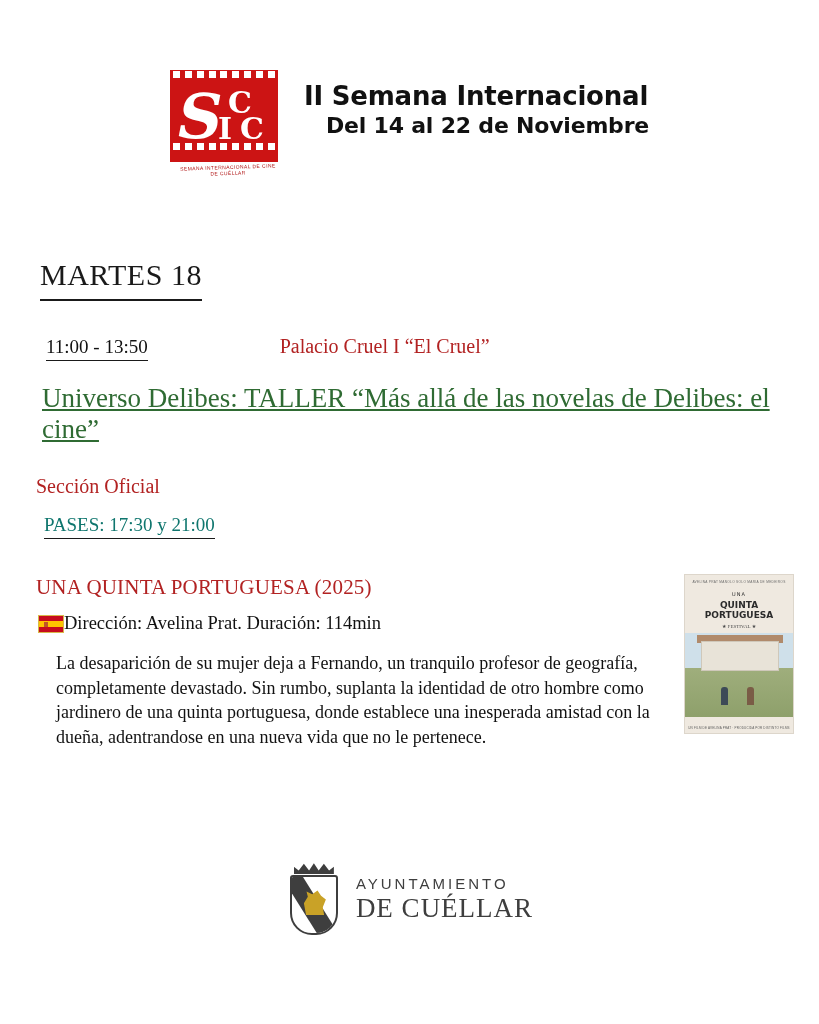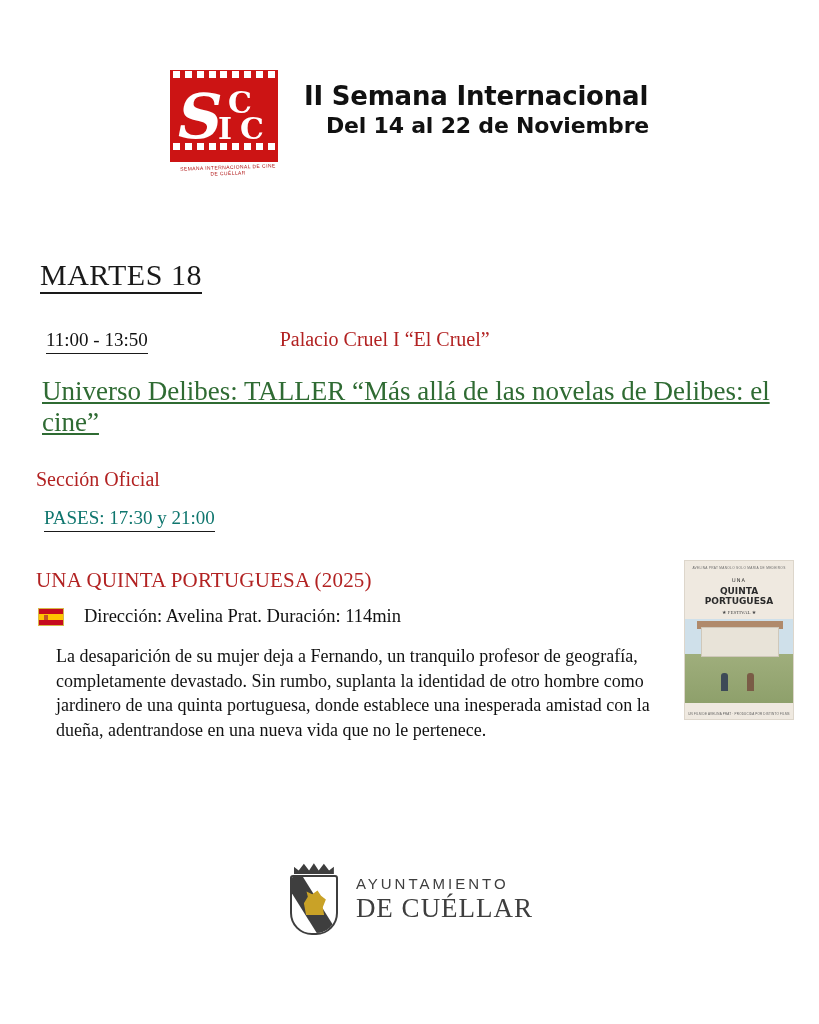--- a/index.html
+++ b/index.html
@@ -131,21 +131,21 @@
 
   
   .day-heading {
     margin: 88px 0 0 40px;
     font-family: "Liberation Serif", serif;
     font-size: 30px;
     font-weight: normal;
     letter-spacing: 0.5px;
     display: inline-block;
     border-bottom: 2px solid #1a1a1a;
-    padding-bottom: 0;
+    padding-bottom: 7px;
   }
 
   
   .row-time-venue {
     display: flex;
     align-items: baseline;
     margin-top: 34px;
     padding-left: 46px;
   }
   .time {
@@ -230,40 +230,40 @@
   .flag .crest {
     position: absolute;
     left: 5px;
     top: 6px;
     width: 4px;
     height: 5px;
     background: #b03a2e;
     opacity: .8;
   }
   .meta-text {
-    margin-left: 20px;
+    margin-left: 0;
     font-size: 18.5px;
     line-height: 23px;
     color: #111111;
     text-align: right;
   }
   .synopsis {
     margin-top: 16px;
     padding-left: 56px;
     width: 595px;
     font-size: 18px;
     line-height: 24.5px;
     color: #111111;
   }
 
   
   .poster {
     position: absolute;
     left: 684px;
-    top: 560px;
+    top: 574px;
     width: 110px;
     height: 160px;
     background: #efe9e0;
     border: 1px solid #ddd6cb;
     box-sizing: border-box;
     overflow: hidden;
   }
   .poster .credits {
     font-family: "Liberation Sans", sans-serif;
     font-size: 3.2px;

